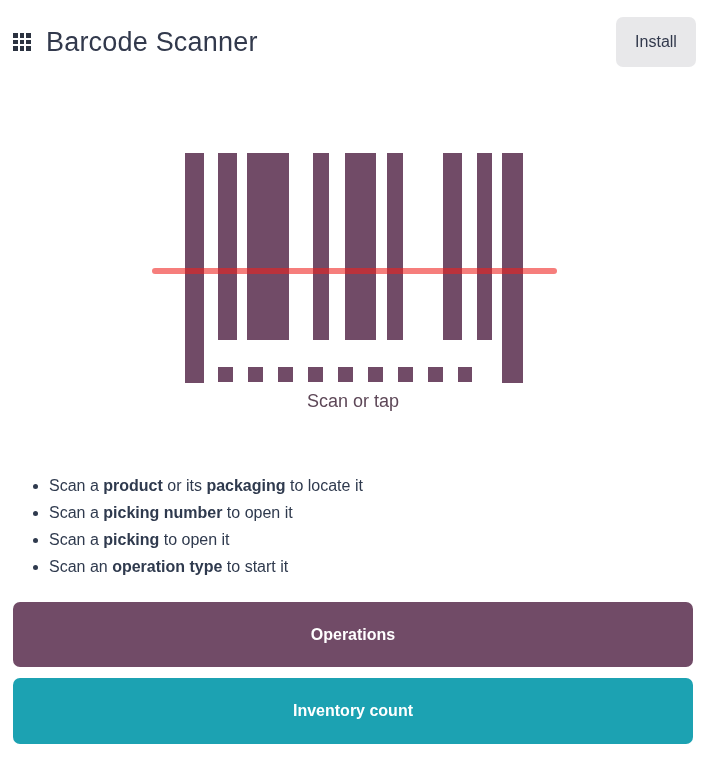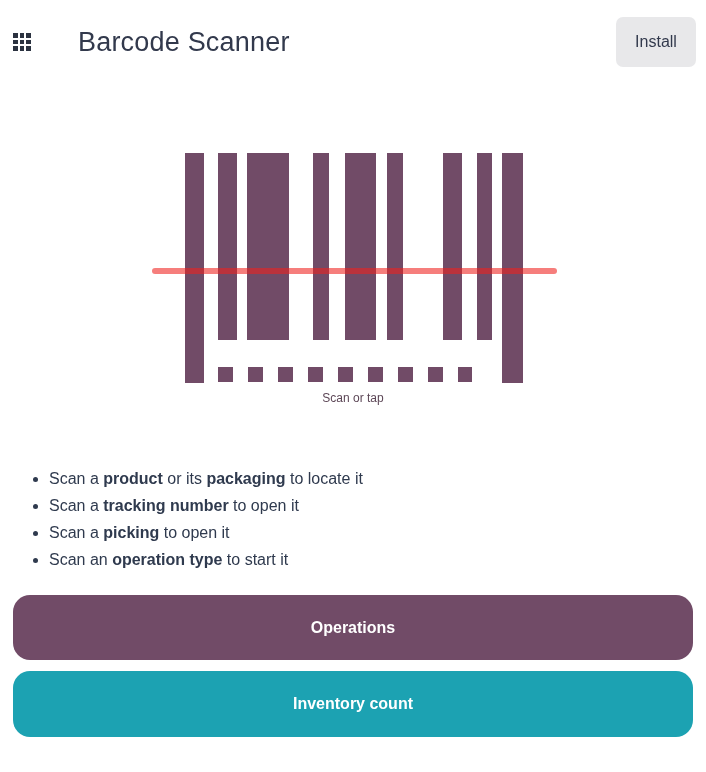--- a/index.html
+++ b/index.html
@@ -8,46 +8,46 @@
     --c-scan_line:#F0201E;
     --c-install_bg:#E8E8EA;
     --c-text_dark:#32394C;
     --c-caption:#5D4757;
   }
   *{box-sizing:border-box;margin:0;padding:0;}
   html,body{width:706px;height:772px;background:#ffffff;overflow:hidden;
     font-family:"Liberation Sans",sans-serif;color:var(--c-text_dark);}
 
   
-  .header{display:flex;align-items:center;padding:17px 10px 0 13px;height:67px;gap:32px;}
+  .header{display:flex;align-items:center;padding:17px 10px 0 13px;height:67px;}
   .apps-icon{width:18px;height:18px;display:grid;grid-template-columns:repeat(3,1fr);
     grid-template-rows:repeat(3,1fr);gap:2px;margin-right:15px;flex:0 0 auto;}
   .apps-icon span{background:#2B3240;display:block;}
   .page-title{font-size:27px;font-weight:500;color:var(--c-text_dark);letter-spacing:.2px;}
   .install-btn{margin-left:auto;height:50px;min-width:80px;padding:8px 19px;
     background:var(--c-install_bg);border:none;border-radius:7px;
     font-family:"Liberation Sans",sans-serif;font-size:16px;color:var(--c-text_dark);
     display:flex;align-items:center;justify-content:center;cursor:pointer;}
 
   
   .scan-area{margin-top:86px;text-align:center;}
   .scan-area svg{display:block;margin:0 auto;cursor:pointer;}
   .bc-bar{fill:var(--c-purple);}
   .bc-line{fill:var(--c-scan_line);opacity:.58;}
-  .scan-caption{font-size:12px;color:var(--c-caption);margin-top:2px;}
+  .scan-caption{font-size:18px;color:var(--c-caption);margin-top:2px;}
 
   
   .instructions{margin:60px 0 0;padding:0 0 0 49px;list-style:disc;}
   .instructions li{font-size:16px;line-height:27px;color:#2F3A4E;}
   .instructions li b{font-weight:700;}
 
   
   .actions{margin-top:22px;}
   .action-btn{display:flex;align-items:center;justify-content:center;
-    width:calc(100% - 26px);margin:0 13px;height:65px;border:none;border-radius:17px;
+    width:calc(100% - 26px);margin:0 13px;height:65px;border:none;border-radius:7px;
     font-family:"Liberation Sans",sans-serif;font-size:16px;font-weight:600;
     color:#ffffff;cursor:pointer;}
   .action-btn.operations{background:var(--c-purple);}
   .action-btn.inventory{background:var(--c-teal);margin-top:11px;height:66px;}
 </style>
 </head>
 <body>
 
 <div class="header">
   <div class="apps-icon">
@@ -89,21 +89,21 @@
     <rect class="bc-bar" x="285" y="214" width="15" height="15"></rect>
     <rect class="bc-bar" x="315" y="214" width="14" height="15"></rect>
 
     <rect class="bc-line" x="9" y="115" width="405" height="6" rx="3"></rect>
   </svg>
   <div class="scan-caption">Scan or tap</div>
 </div>
 
 <ul class="instructions">
     <li><span>Scan a </span><b>product</b><span> or its </span><b>packaging</b><span> to locate it</span></li>
-    <li><span>Scan a </span><b>tracking number</b><span> to open it</span></li>
+    <li><span>Scan a </span><b>picking number</b><span> to open it</span></li>
     <li><span>Scan a </span><b>picking</b><span> to open it</span></li>
     <li><span>Scan an </span><b>operation type</b><span> to start it</span></li>
   </ul>
 
 <div class="actions">
   <button class="action-btn operations">Operations</button>
   <button class="action-btn inventory">Inventory count</button>
 </div>
 
 </body></html>

